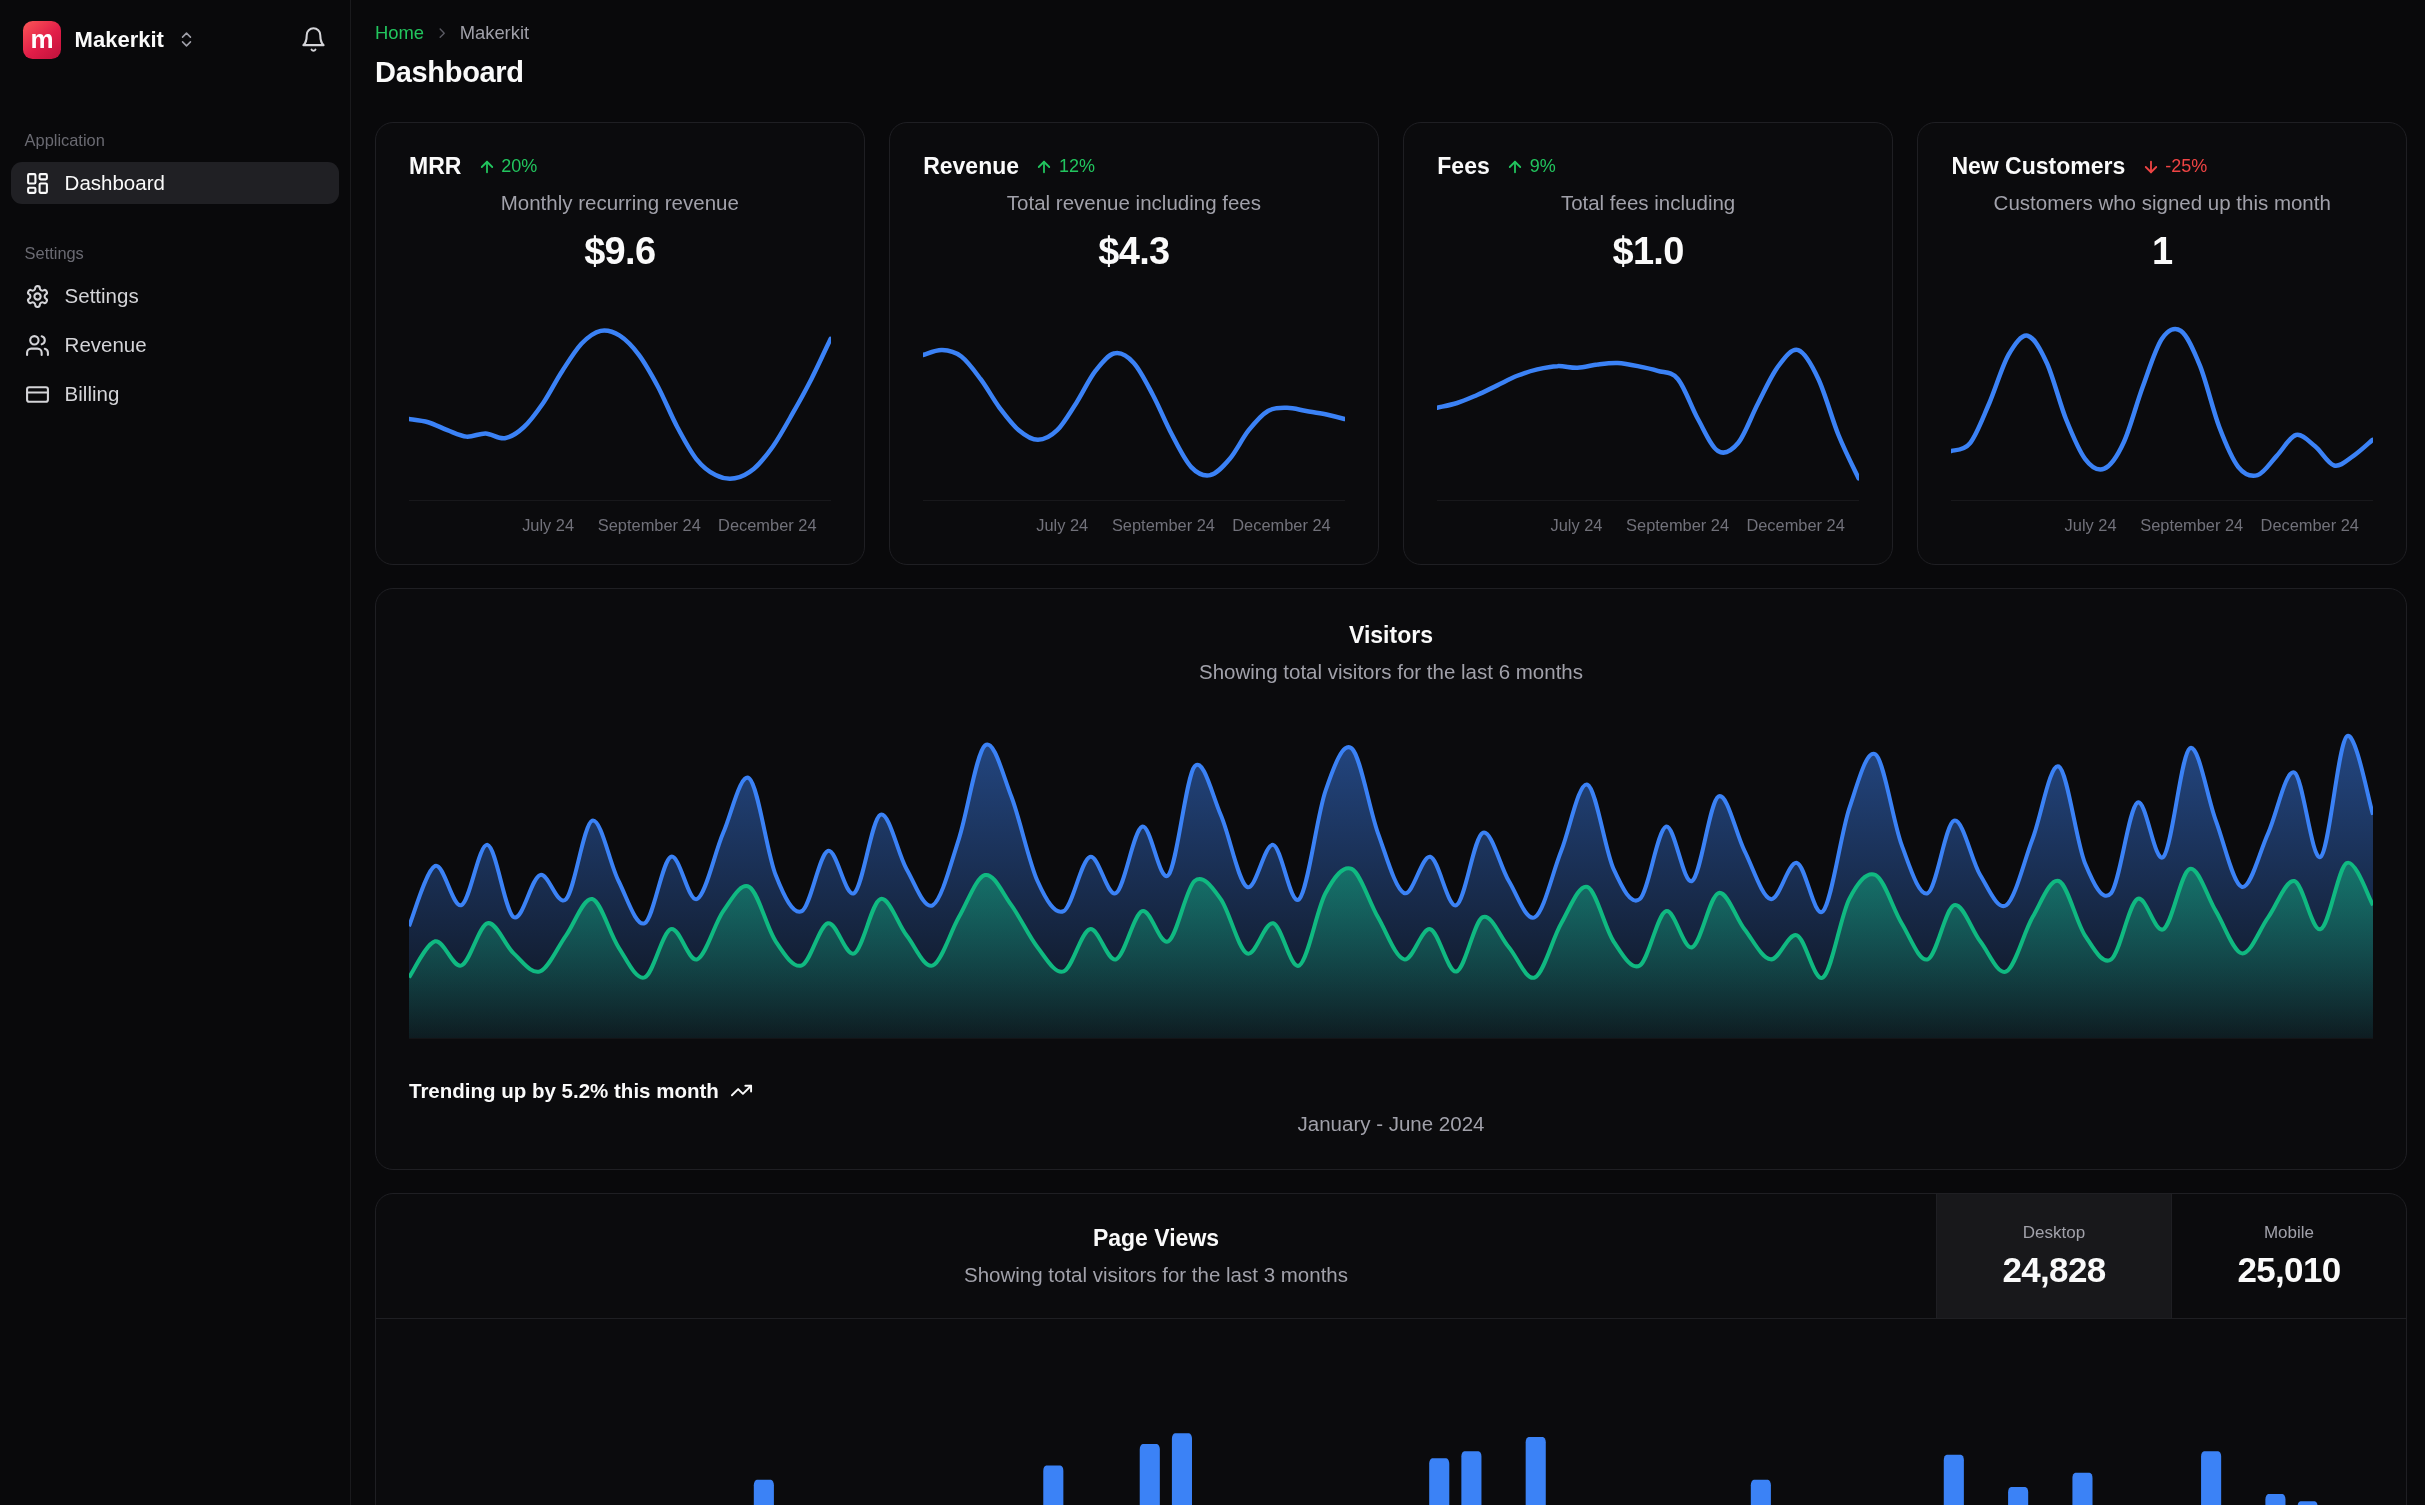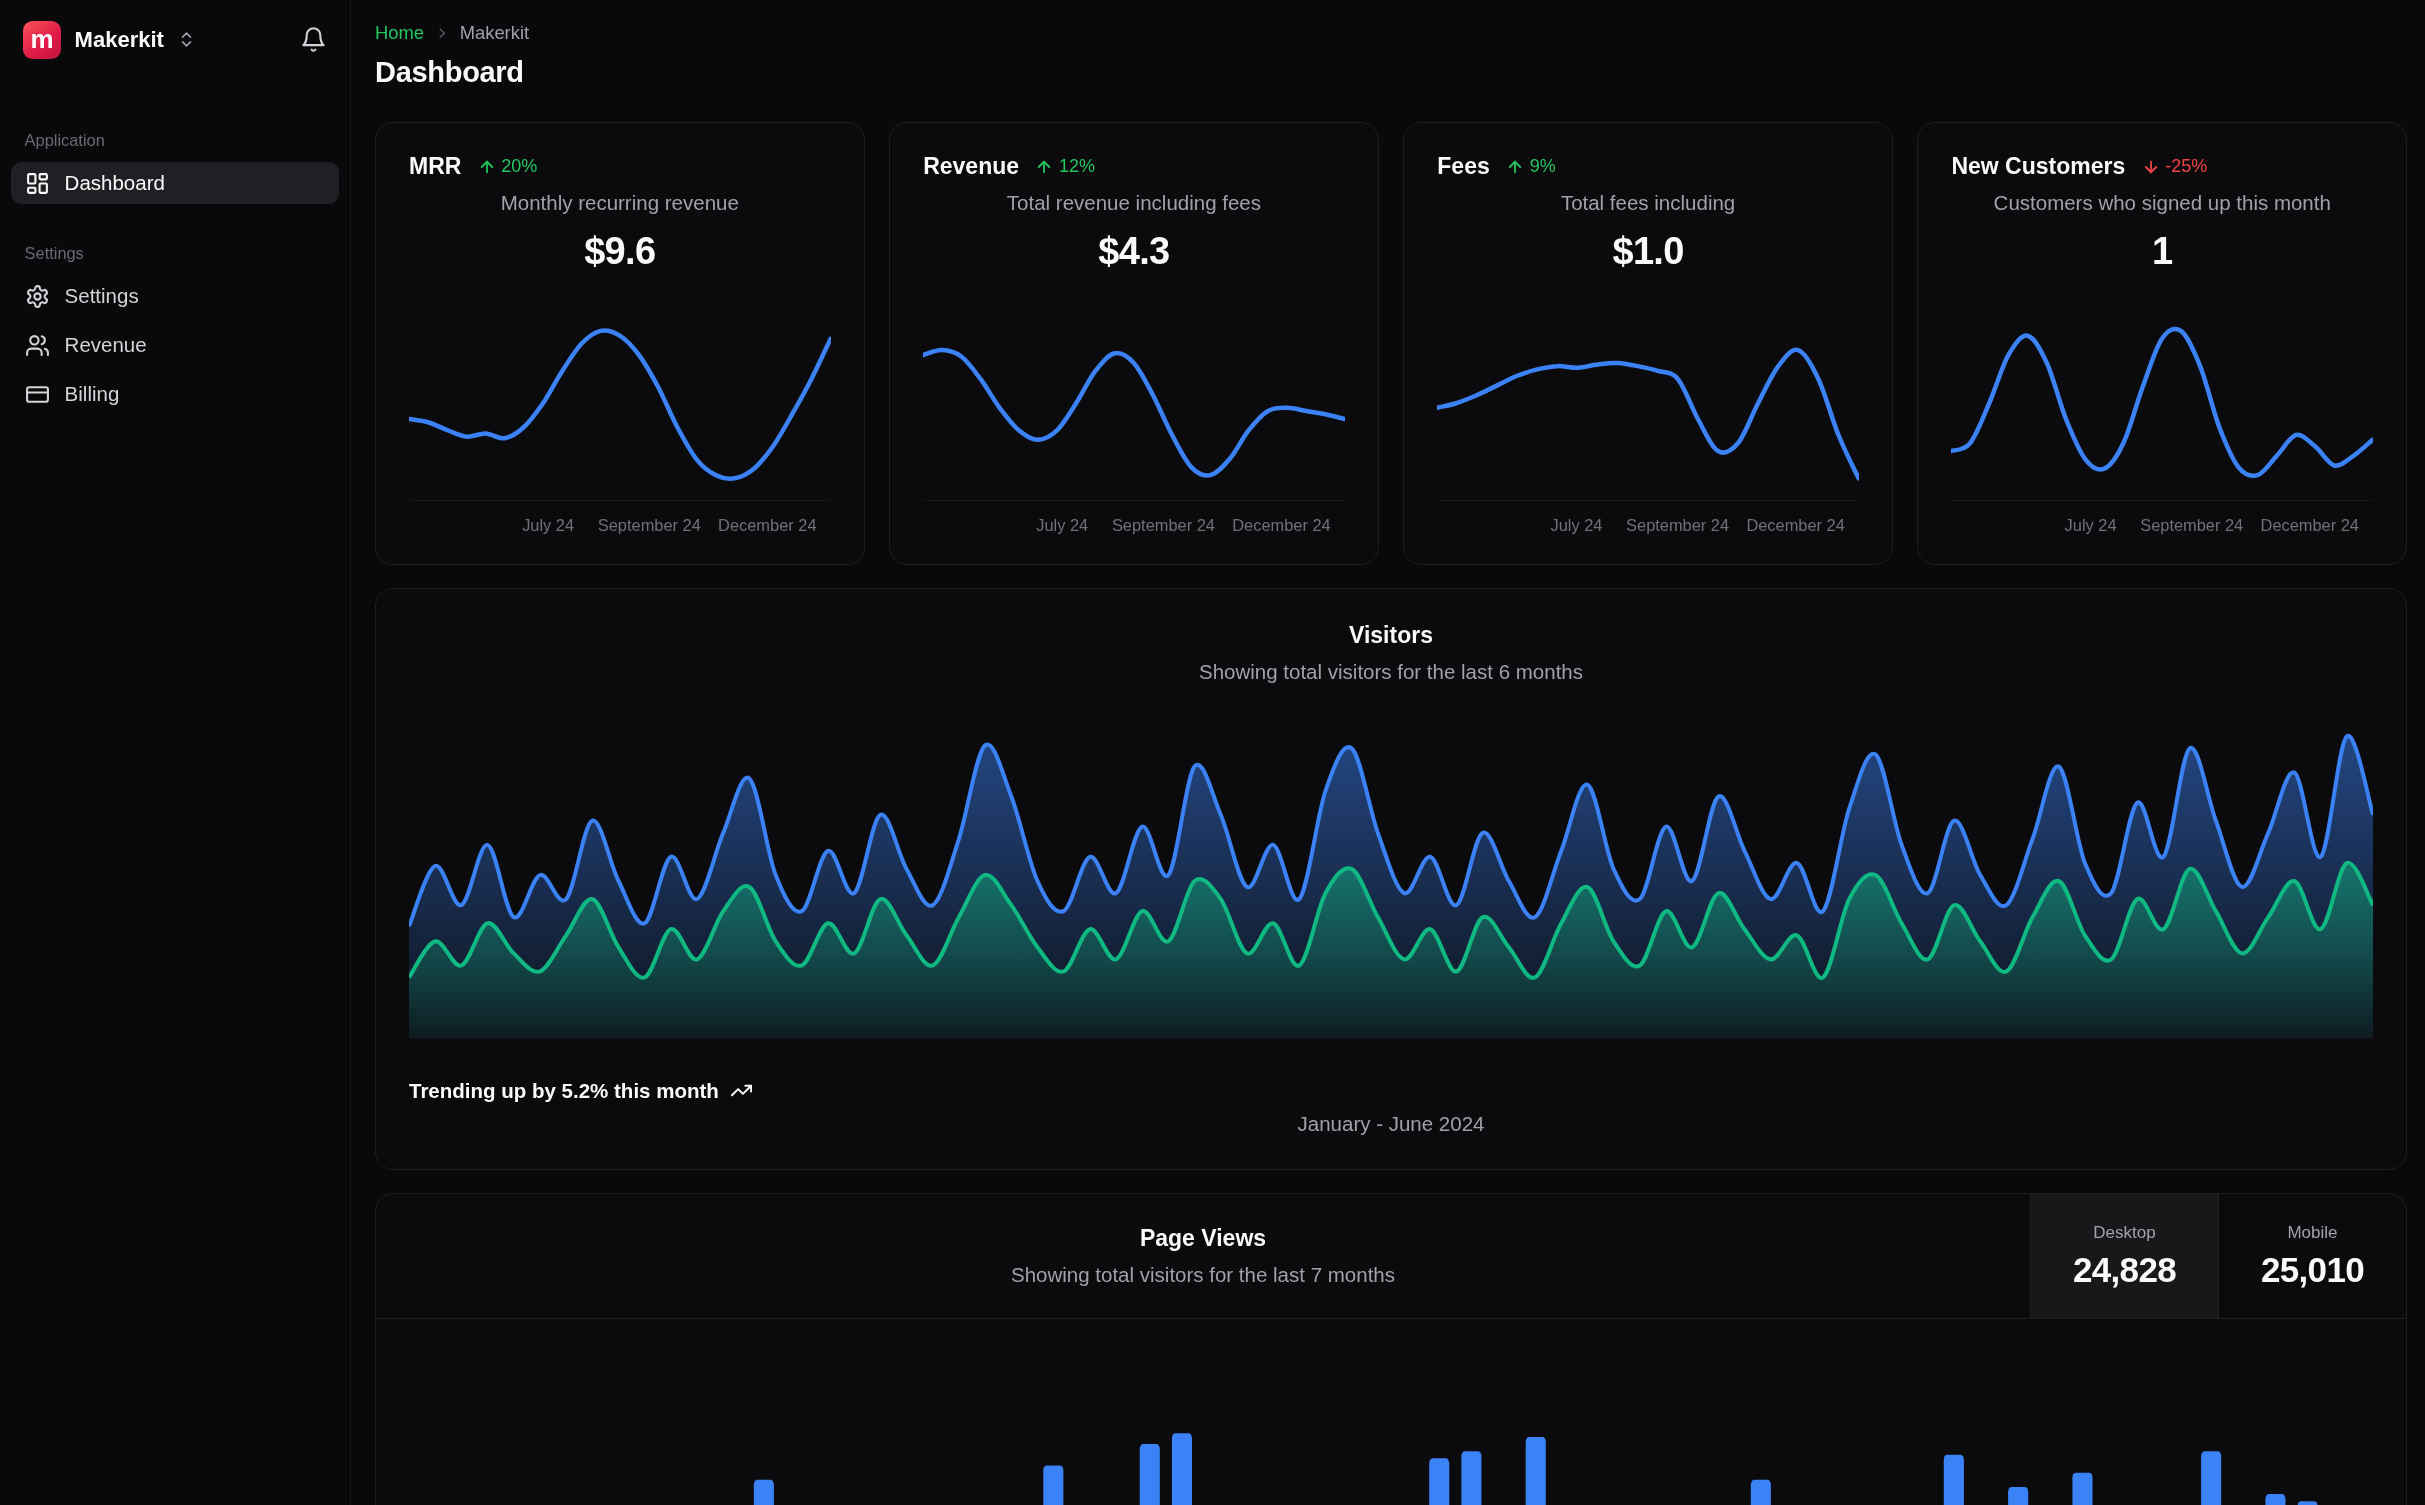--- a/index.html
+++ b/index.html
@@ -101,21 +101,21 @@
   .vfooter { margin-top: 40px; }
   .vfooter-main { display: flex; align-items: center; gap: 11px; font-size: 20.5px; font-weight: 600; color: #fafafa; }
   .vfooter-main svg { width: 23px; height: 23px; }
   .vfooter-sub { margin-top: 9.6px; font-size: 20.5px; color: #a1a1aa; }
 
   .pv-card { padding: 0; overflow: hidden; }
   .pv-header { display: flex; border-bottom: 1.4px solid #1f1f23; }
   .pv-left { flex: 1; padding: 31px 33px; }
   .pv-toggles { display: flex; }
   .pv-toggle {
-    width: 188px; border-left: 1.4px solid #1f1f23; padding: 23px 26px;
+    width: 235px; border-left: 1.4px solid #1f1f23; padding: 23px 26px;
     display: flex; flex-direction: column; justify-content: center; cursor: pointer;
   }
   .pv-toggle.active { background: #18181b; }
   .pv-toggle-label { font-size: 17px; color: #a1a1aa; }
   .pv-toggle-value { margin-top: 6.8px; font-size: 35px; font-weight: 700; letter-spacing: -0.7px; color: #fafafa; }
   .bar-chart { height: 382px; padding: 24.6px 18px 0 18px; }
 </style>
 </head>
 <body>
 
@@ -327,21 +327,21 @@
         </svg>
       </div>
       <div class="vfooter-sub">January - June 2024</div>
     </div>
   </div>
 
   <div class="card wide-card pv-card">
     <div class="pv-header">
       <div class="pv-left">
         <div class="card-title">Page Views</div>
-        <div class="card-sub">Showing total visitors for the last 7 months</div>
+        <div class="card-sub">Showing total visitors for the last 3 months</div>
       </div>
       <div class="pv-toggles">
         <div class="pv-toggle active">
           <span class="pv-toggle-label">Desktop</span>
           <span class="pv-toggle-value">24,828</span>
         </div>
         <div class="pv-toggle">
           <span class="pv-toggle-label">Mobile</span>
           <span class="pv-toggle-value">25,010</span>
         </div>

